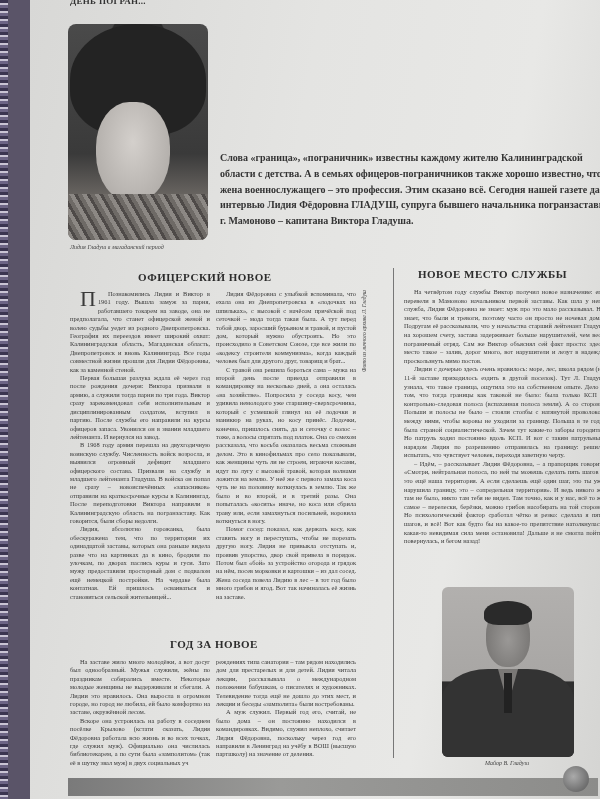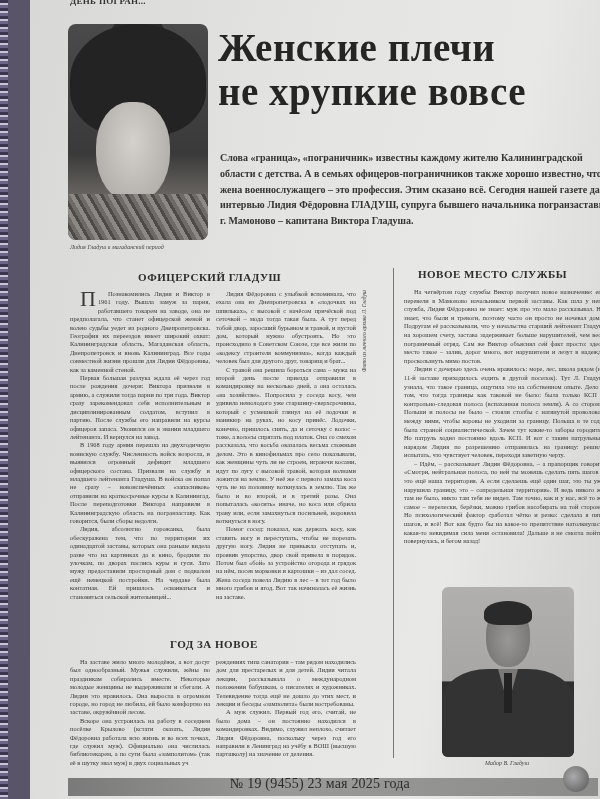--- a/index.html
+++ b/index.html
@@ -38,27 +38,23 @@
 <div class="page">
   <div class="running">ДЕНЬ ПОГРАН...</div>
 
   <div class="photo1">
     <div class="hair"></div>
     <div class="face"></div>
     <div class="scarf"></div>
   </div>
   <div class="caption1">Лидия Гладуш в магаданский период</div>
 
-  <div class="title">
-    <div>Женские плечи</div>
-    <div>не хрупкие вовсе</div>
-  </div>
   <div class="lead">Слова «граница», «пограничник» известны каждому жителю Калининградской области с детства. А в семьях офицеров-пограничников также хорошо известно, что жена военнослужащего – это профессия. Этим сказано всё. Сегодня нашей газете даёт интервью Лидия Фёдоровна ГЛАДУШ, супруга бывшего начальника погранзаставы в г. Мамоново – капитана Виктора Гладуша.</div>
 
-  <div class="h-sec" style="left:108px;top:271px;">ОФИЦЕРСКИЙ ГЛАДУШ</div>
+  <div class="h-sec" style="left:108px;top:271px;">ОФИЦЕРСКИЙ НОВОЕ</div>
   <div class="col" style="left:40px;top:290px;width:140px;">
     <p><span class="dropcap">П</span><span>Познакомились Лидия и Виктор в 1961 году. Вышла замуж за парня, работавшего токарем на заводе, она не предполагала, что станет офицерской женой и волею судьбы уедет из родного Днепропетровска. География их переездов имеет широкий охват: Калининградская область, Магаданская область, Днепропетровск и вновь Калининград. Все годы совместной жизни прошли для Лидии Фёдоровны, как за каменной стеной.</span></p>
     <p>Первая большая разлука ждала её через год после рождения дочери: Виктора призвали в армию, а служили тогда парни по три года. Виктор сразу зарекомендовал себя исполнительным и дисциплинированным солдатом, вступил в партию. После службы его направили на курсы офицеров запаса. Увонился он в звании младшего лейтенанта. И вернулся на завод.</p>
     <p>В 1968 году армия перешла на двухгодичную воинскую службу. Численность войск возросла, и выявился огромный дефицит младшего офицерского состава. Призвали на службу и младшего лейтенанта Гладуша. В войска он попал не сразу – новоиспечённых «запасников» отправили на краткосрочные курсы в Калинингад. После переподготовки Виктора направили в Калининградскую область на погранзаставу. Как говорится, были сборы недолги.</p>
     <p>Лидия, абсолютно горожанка, была обескуражена тем, что по территории их одинадцатой заставы, которых она раньше видела разве что на картинках да в кино, бродили по улочкам, по дворах паслись куры и гуси. Зато мужу предоставили просторный дом с подвалом ещё немецкой постройки. На чердаке была контатная. Ей пришлось осваиваться и становиться сельской жительницей...</p>
   </div>
   <div class="col" style="left:186px;top:290px;width:140px;">
     <p>Лидия Фёдоровна с улыбкой вспоминала, что ехала она из Днепропетровска в «лодочках на шпильках», с высокой с начёсом причёской под сеточкой – мода тогда такая была. А тут перед тобой двор, заросший бурьяном и травой, и пустой дом, который нужно обустроить. Но это происходило в Советском Союзе, где все жили по «кодексу строителя коммунизма», когда каждый человек был для другого друг, товарищ и брат...</p>
     <p>С травой она решила бороться сама – мужа на второй день после приезда отправили в командировку на несколько дней, а она осталась «на хозяйстве». Попросила у соседа косу, чем удивила немолодого уже старшину-сверхсрочника, который с усмешкой глянул на её лодочки и маникюр на руках, но косу принёс. Лодочки, конечно, пришлось снять, да и сеточку с волос – тоже, а волосы спрятать под платок. Она со смехом рассказала, что косьба оказалась весьма сложным делом. Это в кинофильмах про село показывали, как женщины чуть ли не строем, играючи косами, идут по лугу с высокой травой, которая волнами ложится на землю. У неё же с первого замаха коса чуть не на половину воткнулась в землю. Так же было и во второй, и в третий разы. Она попыталась «косить» иначе, но коса или сбрила траву или, если замахнуться посильней, норовила воткнуться в ногу.</p>
     <p>Помог сосед: показал, как держать косу, как ставить ногу и переступать, чтобы не порезать другую ногу. Лидия не привыкла отступать и, проявив упорство, двор свой привела в порядок. Потом был «бой» за устройство огорода и грядок на нём, посев морковки и картошки – из дал сосед. Жена соседа повела Лидию в лес – в тот год было много грибов и ягод. Вот так начиналась её жизнь на заставе.</p>
@@ -87,15 +83,14 @@
   <div class="col" style="left:40px;top:658px;width:140px;height:118px;overflow:hidden;">
     <p>На заставе жило много молодёжи, а вот досуг был однообразный. Мужья служили, жёны по праздникам собирались вместе. Некоторые молодые женщины не выдерживали и сбегали. А Лидии это нравилось. Она выросла в огромном городе, но город не любила, ей было комфортно на заставе, окружённой лесом.</p>
     <p>Вскоре она устроилась на работу в соседнем посёлке Крыловo (кстати сказать, Лидия Фёдоровна работала всю жизнь и во всех точках, где служил муж). Официально она числилась библиотекарем, а по сути была «замполитом» (так её в шутку звал муж) в двух социальных уч</p>
   </div>
   <div class="col" style="left:186px;top:658px;width:140px;height:118px;overflow:hidden;">
     <p style="text-indent:0">реждениях типа санатория – там рядом находились дом для престарелых и для детей. Лидия читала лекции, рассказывала о международном положении бабушкам, о писателях и художниках. Телевидение тогда ещё не дошло до этих мест, и лекции и беседы «замполита» были востребованы.</p>
     <p>А муж служил. Первый год его, считай, не было дома – он постоянно находился в командировках. Видимо, служил неплохо, считает Лидия Фёдоровна, поскольку через год его направили в Ленинград на учёбу в ВОШ (высшую партшколу) на значение от деления.</p>
   </div>
 
   <div class="footer"></div>
-  <div class="issue">№ 19 (9455) 23 мая 2025 года</div>
   <div class="logo"></div>
 </div>
 
 </body></html>

